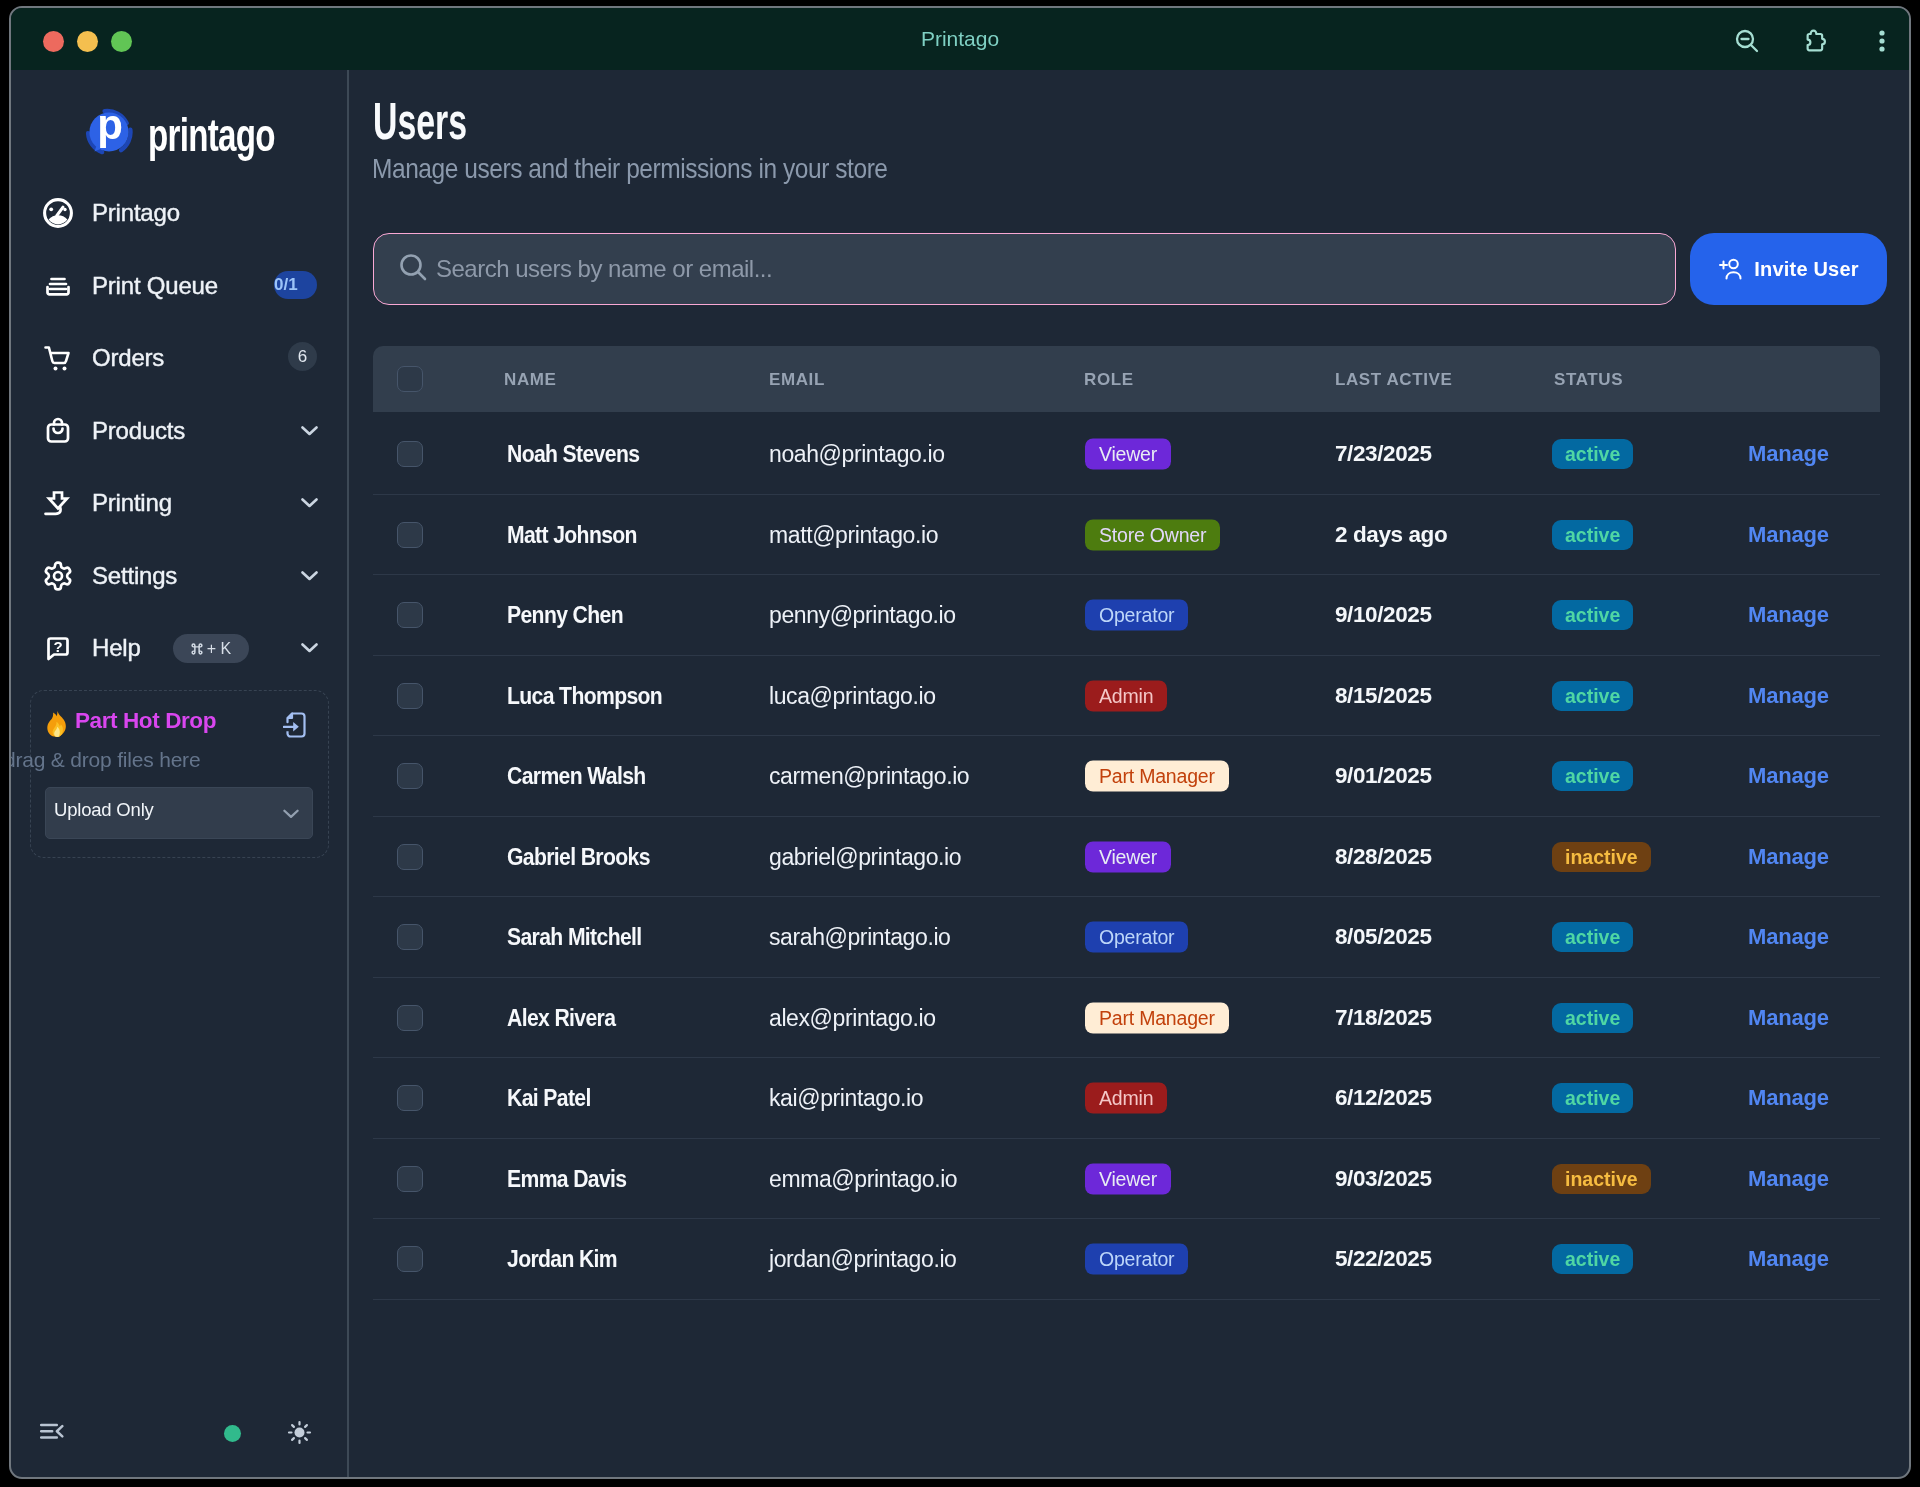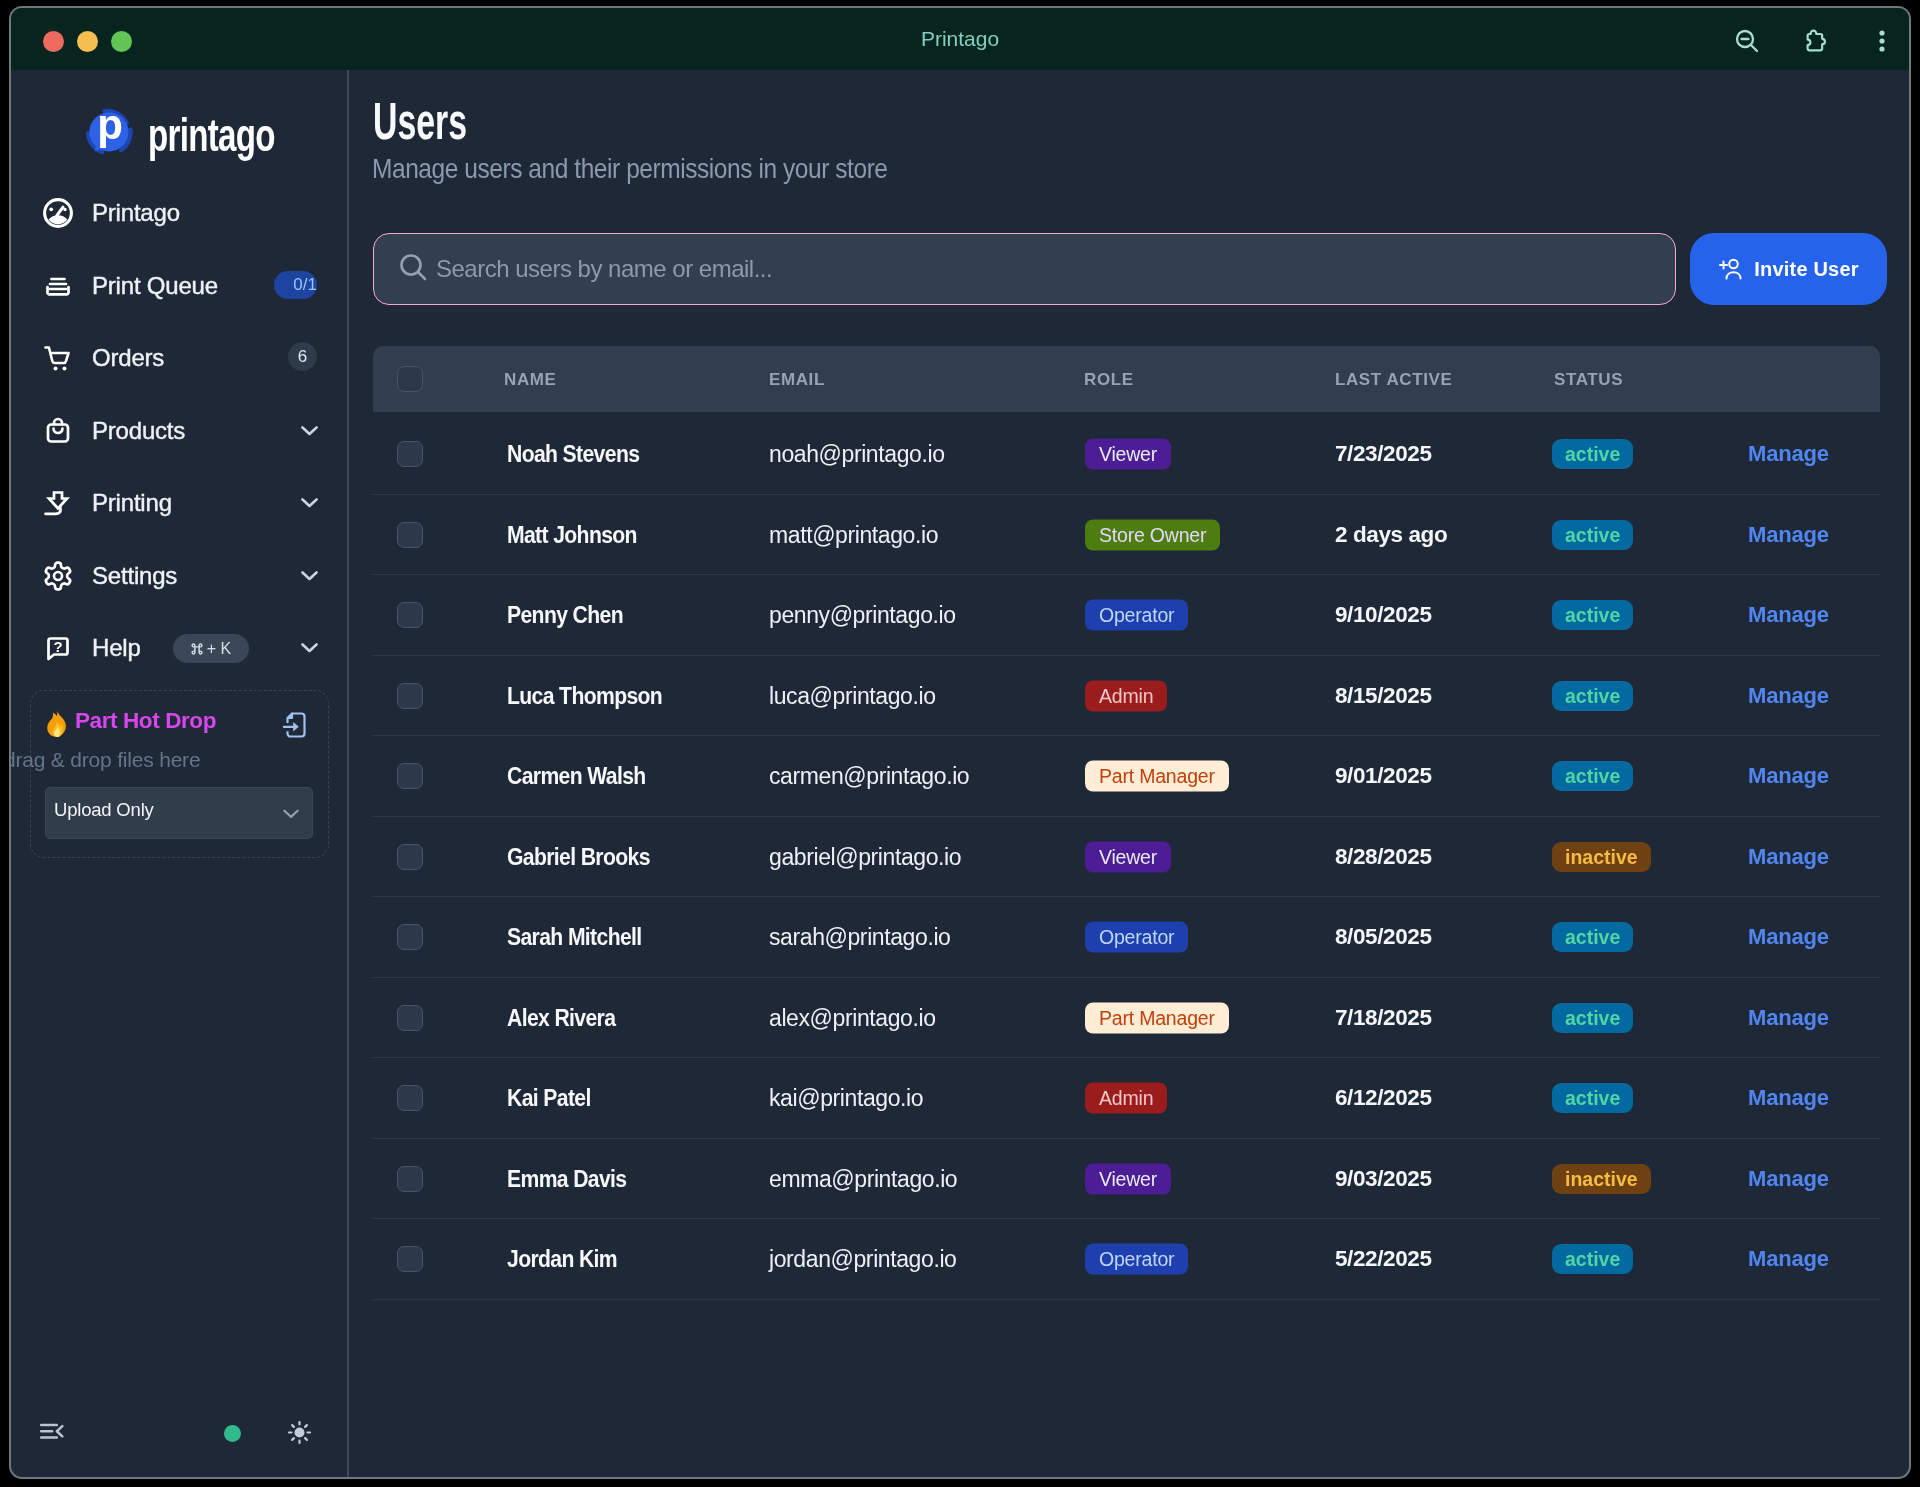--- a/index.html
+++ b/index.html
@@ -6,21 +6,21 @@
 .win{position:absolute;left:9px;top:6px;width:1902px;height:1473px;background:#1e2836;border:2px solid #70777e;border-radius:13px;overflow:hidden}
 .abs{position:absolute}
 
 .tbar{position:absolute;left:0;top:0;width:100%;height:62px;background:#07241f}
 .light{position:absolute;top:22.5px;width:21px;height:21px;border-radius:50%}
 .ttl{position:absolute;top:0;left:0;width:100%;height:62px;line-height:62px;text-align:center;color:#7fd0c3;font-size:21px}
 
 .side{position:absolute;left:0;top:62px;width:337.5px;bottom:0;border-right:2px solid #3d4956}
 .nav{position:absolute;left:81px;color:#eef2f7;font-size:24px;letter-spacing:-0.2px;transform:translateY(-50%);-webkit-text-stroke:0.4px #eef2f7}
 .chev{position:absolute;left:290px;transform:translateY(-50%)}
-.pq{position:absolute;left:263px;top:263px;width:43px;height:28px;border-radius:14px;background:#1d449f;color:#9cc4f8;font-size:17px;font-weight:normal;text-align:right;line-height:28px}
+.pq{position:absolute;left:263px;top:263px;width:43px;height:28px;border-radius:14px;background:#1d449f;color:#9cc4f8;font-size:17px;font-weight:bold;text-align:left;line-height:28px}
 .ob{position:absolute;left:277px;top:334px;width:29px;height:29px;border-radius:50%;background:#2f3b4a;color:#e2e8f0;font-size:17px;text-align:center;line-height:29px}
 .hk{position:absolute;left:162px;top:626px;width:76px;height:29px;border-radius:14.5px;background:#3b4657;color:#d7dee7;font-size:16px;display:flex;align-items:center;justify-content:center;gap:4px}
 
 .hot{position:absolute;left:19px;top:682px;width:299px;height:168px;border:1.5px dashed rgba(148,163,184,.22);border-radius:14px}
 .hotT{position:absolute;left:64px;top:700px;color:#d946ef;font-size:22.5px;font-weight:bold;letter-spacing:-0.4px}
 .dragT{position:absolute;left:-7px;top:740px;width:338px;text-align:left;color:#64748b;font-size:21px;letter-spacing:-0.2px}
 .sel{position:absolute;left:34px;top:779px;width:268px;height:52px;border-radius:5px;background:#323d4c;border:1px solid #3a4656}
 .selT{position:absolute;left:8px;top:0;height:44px;line-height:44px;color:#f1f5f9;font-size:18.5px;letter-spacing:-0.2px}
 
 
@@ -32,21 +32,21 @@
 
 .thead{position:absolute;left:362px;top:338px;width:1507px;height:66px;background:#323e4d;border-radius:10px 10px 0 0}
 .th{position:absolute;top:0;height:66px;line-height:68px;color:#97a3b3;font-size:17px;font-weight:bold;letter-spacing:0.6px}
 .row{position:absolute;left:362px;width:1507px;height:80.5px;border-bottom:1.5px solid rgba(71,85,105,.36)}
 .row>span{position:absolute;top:50%;transform:translateY(-50%)}
 .cb{left:24px;width:26px;height:26px;border-radius:7px;background:#2d3948;border:1.5px solid #46556a}
 .thead .cb{position:absolute;top:20px}
 .nm{left:134px;color:#f6f8fb;font-size:23.5px;font-weight:bold;letter-spacing:-0.7px;transform:translateY(-50%) scaleX(.9)!important;transform-origin:0 50%}
 .em{left:396px;color:#edf1f7;font-size:23px;letter-spacing:-0.4px}
 .badge{left:712px;height:31px;line-height:31px;border-radius:8px;padding:0 14px;font-size:19.5px;letter-spacing:-0.2px}
-.viewer{background:#4c1d95;color:#e7ecf3}
+.viewer{background:#6d28d9;color:#e7ecf3}
 .owner{background:#4d7c0f;color:#e2d8fa}
 .oper{background:#1e40af;color:#bdd6f9}
 .admin{background:#9b1c1c;color:#f4c7c7}
 .pm{background:#ffedd5;color:#c2410c}
 .dt{left:962px;color:#f4f7fa;font-size:22.5px;font-weight:bold;letter-spacing:-0.4px}
 .st{left:1179px;height:30px;line-height:30px;border-radius:9px;padding:0 13px;font-size:19.5px;font-weight:bold}
 .act{background:#0369a1;color:#4fd6a4}
 .inact{background:#6e4012;color:#f6bc41}
 .mg{left:1375px;color:#5186f2;font-size:22px;font-weight:bold;letter-spacing:-0.2px}
 svg{display:block}

